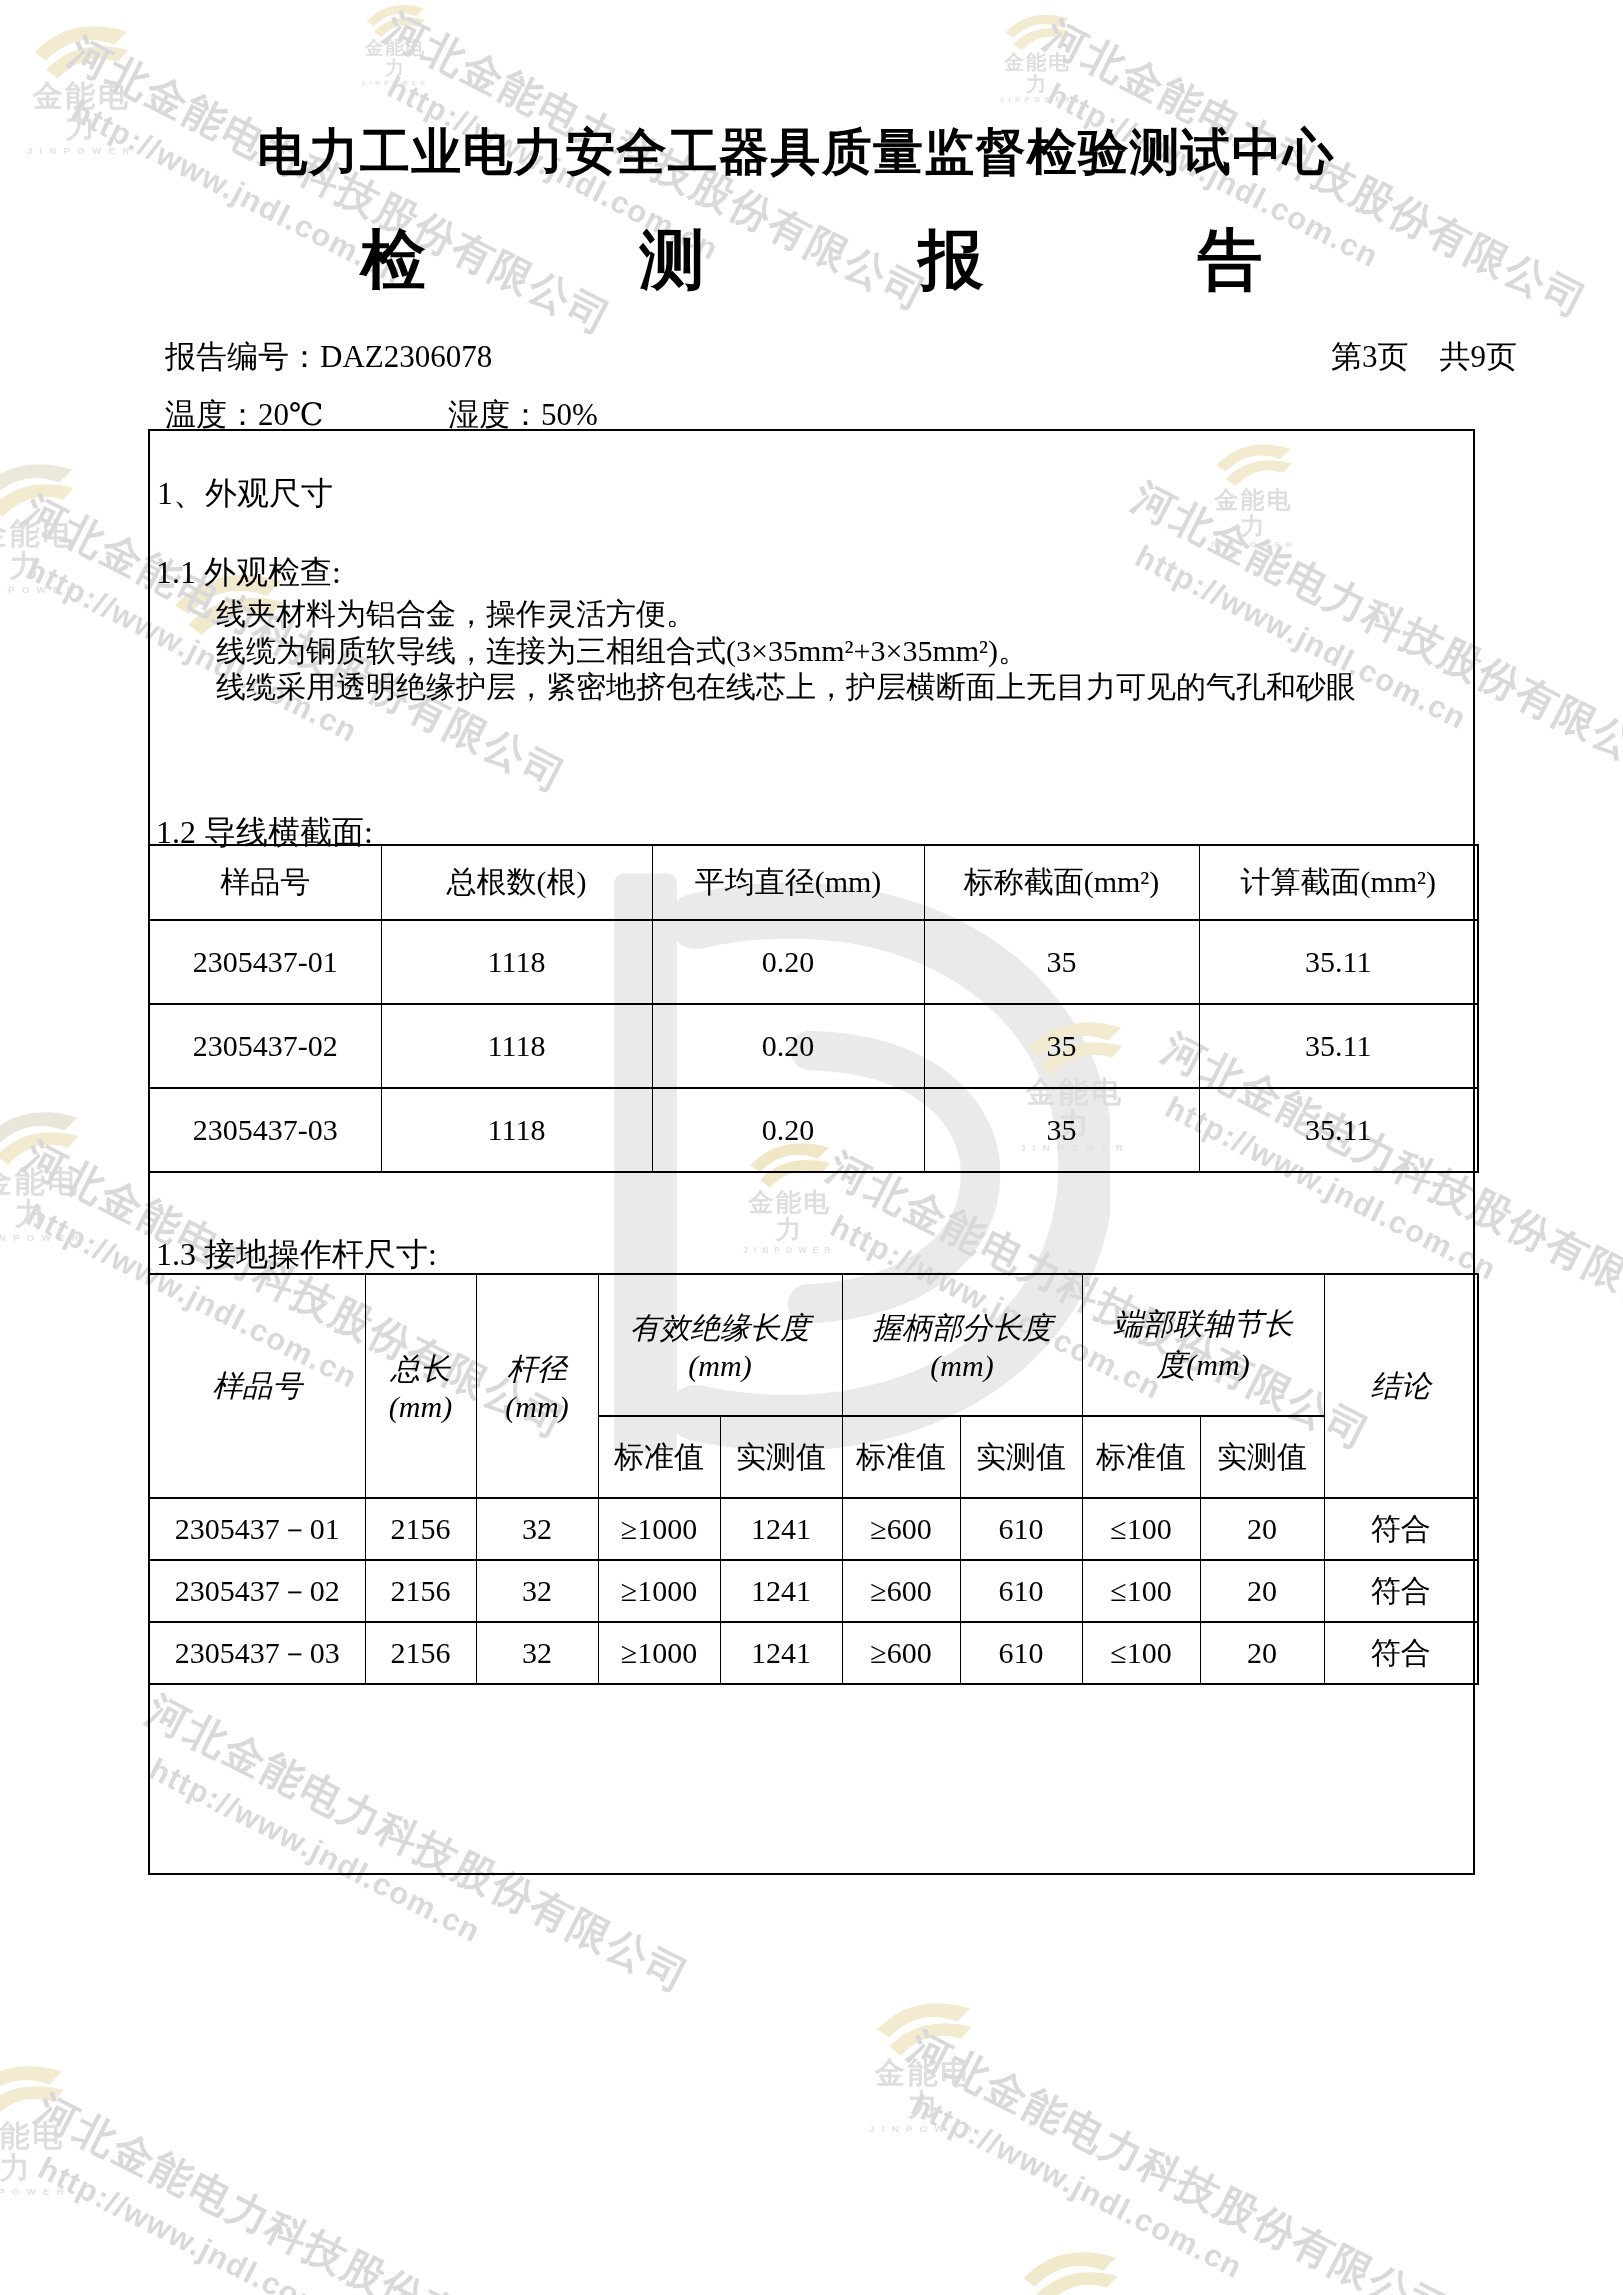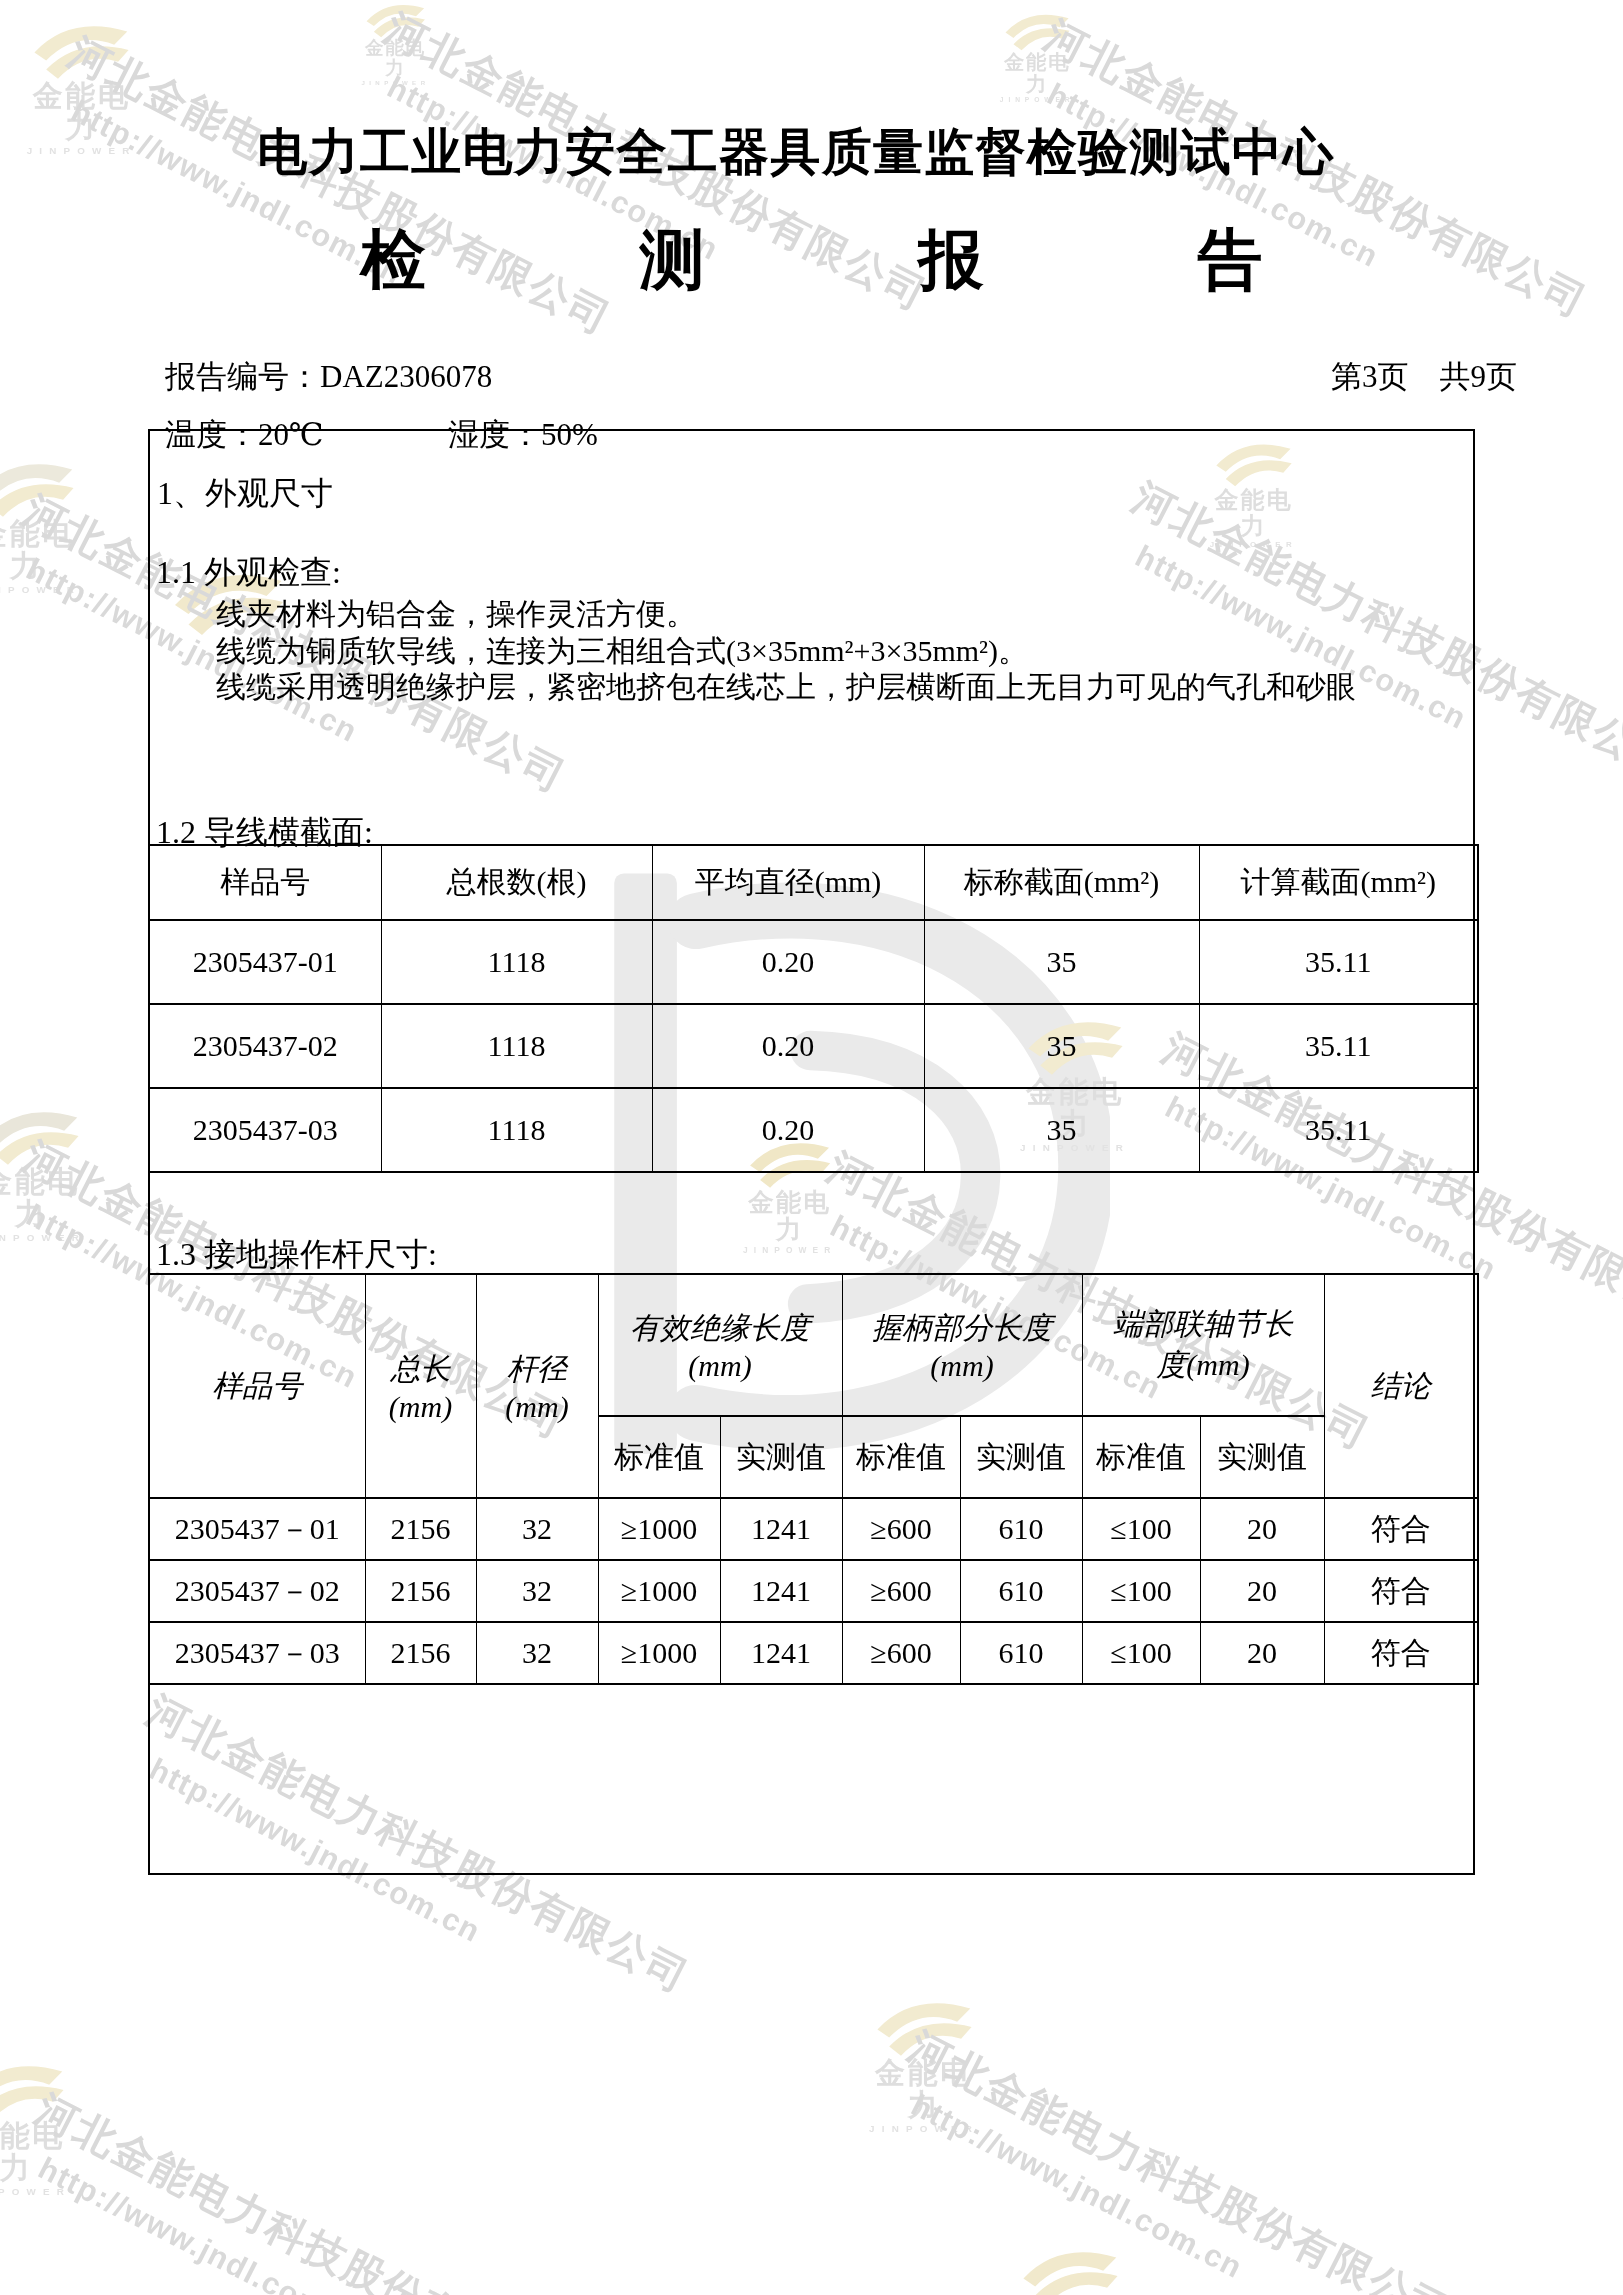--- a/index.html
+++ b/index.html
@@ -21,21 +21,21 @@
   .bigD{position:absolute;left:429px;top:808px;}
   .site-wm{position:absolute;left:185px;top:1459px;font-size:134px;font-weight:700;
            color:#e2e2e2;letter-spacing:6.5px;font-family:"Liberation Sans","DejaVu Sans",sans-serif;}
 
   
   .content{position:absolute;left:0;top:0;width:1623px;height:2295px;z-index:1;}
   .org-name{position:absolute;left:0;top:119px;width:1592px;text-align:center;
             font-size:50px;font-weight:600;letter-spacing:1.3px;}
   .report-title{position:absolute;left:0;top:216px;width:1623px;display:flex;
                 justify-content:center;gap:214px;font-size:65px;font-weight:600;}
-  .info-line{position:absolute;font-size:31px;font-weight:500;margin-top:20px;}
+  .info-line{position:absolute;font-size:31px;font-weight:500;}
   .box{position:absolute;left:148px;top:429px;width:1323px;height:1442px;border:2.6px solid #000;}
   .sec{position:absolute;font-size:32px;font-weight:500;}
   .para-line{position:absolute;left:156px;width:1309px;font-size:30px;font-weight:500;}
   .indent{padding-left:60px;}
 
   table{border-collapse:collapse;table-layout:fixed;position:absolute;background:transparent;}
   table,td{border:1.3px solid #000;}
   td{border-top-width:2.6px;border-bottom-width:2.6px;text-align:center;vertical-align:middle;
      font-size:30px;font-weight:500;padding:0;background:transparent;}
   .t1{left:148px;top:844px;width:1328px;border:2.6px solid #000;}

